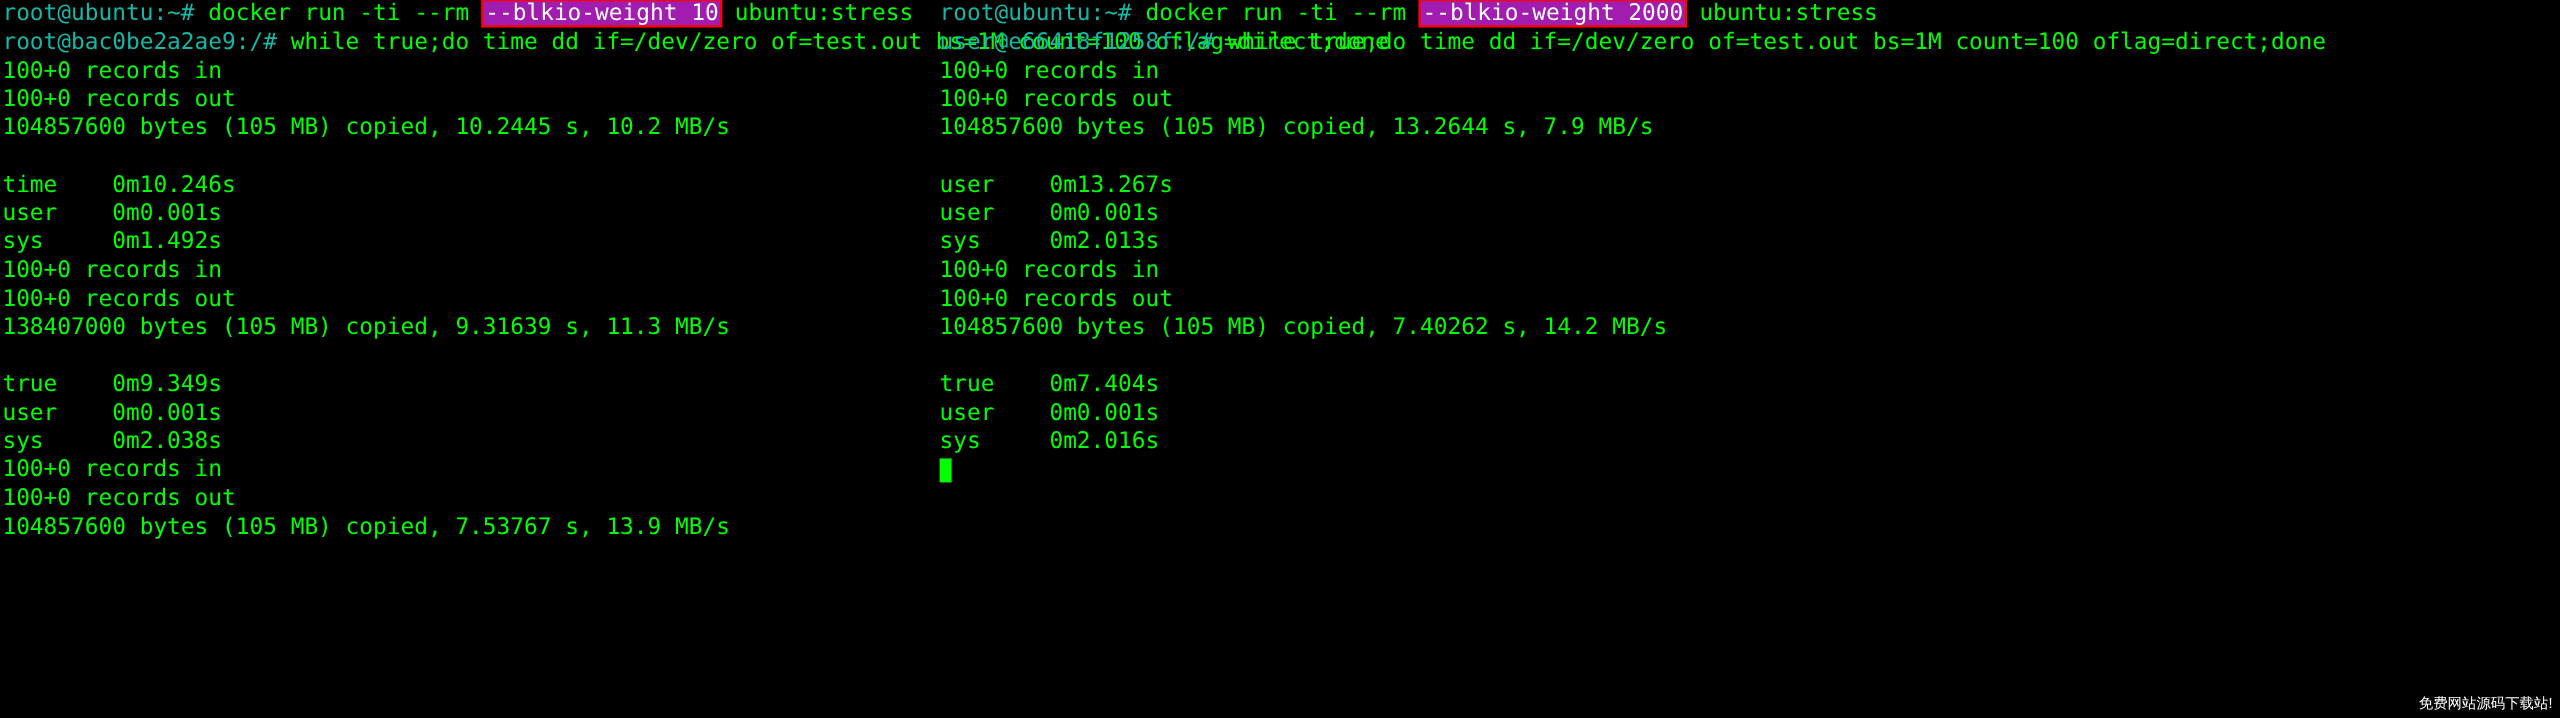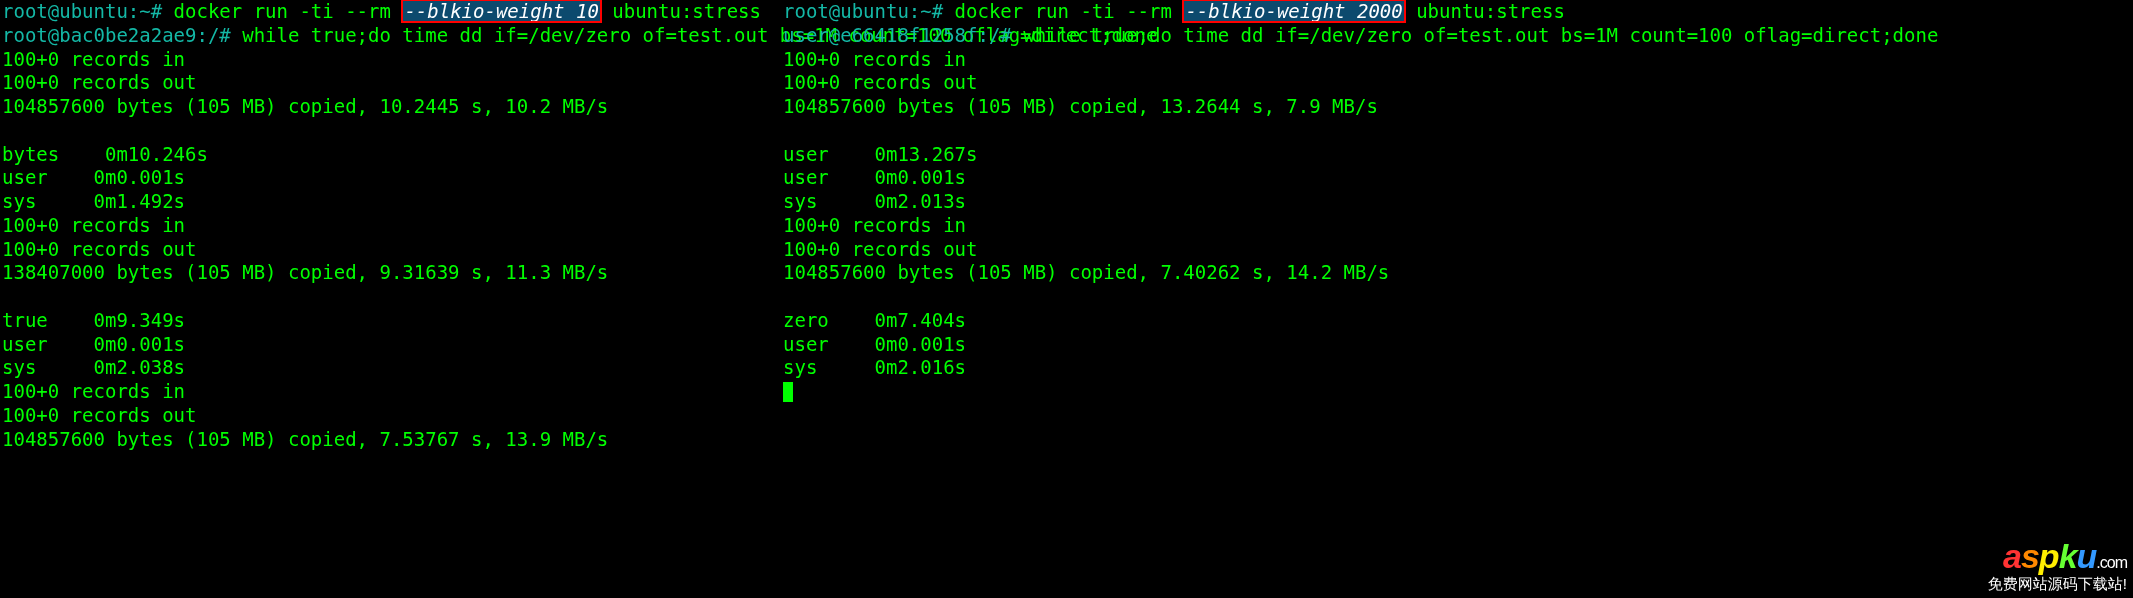--- a/index.html
+++ b/index.html
@@ -30,25 +30,24 @@
   }
   .pane-right {
     width: 1352px;
     padding-left: 2px;
   }
   .prompt {
     color: #14b8a6;
   }
   .highlight {
     color: #ffffff;
-    background: #0c4a6e;
+    background: #a21caf;
     outline: 2px solid #ff0000;
     outline-offset: -1px;
     padding: 0 2px;
-    font-style: italic;
   }
   .cursor {
     display: inline-block;
     width: 10px;
     height: 20px;
     background: #00ff00;
     vertical-align: text-bottom;
   }
   .watermark {
     position: absolute;
@@ -64,34 +63,34 @@
     letter-spacing: -1px;
   }
   .watermark .brand .a  { color: #ff3333; }
   .watermark .brand .s  { color: #ff8800; }
   .watermark .brand .p  { color: #ffee00; }
   .watermark .brand .k  { color: #66ff33; }
   .watermark .brand .u  { color: #3399ff; }
   .watermark .brand .dotcom { color: #ffffff; font-size: 16px; font-style: normal; font-weight: normal; }
   .watermark .sub {
     color: #ffffff;
-    font-size: 15px;
+    font-size: 12px;
     margin-top: -2px;
   }
 </style>
 </head>
 <body>
 
 <div class="pane pane-left"><span class="prompt">root@ubuntu:~# </span><span>docker run -ti --rm </span><span class="highlight">--blkio-weight 10</span><span> ubuntu:stress</span>
 <span class="prompt">root@bac0be2a2ae9:/# </span><span>while true;do time dd if=/dev/zero of=test.out bs=1M count=100 oflag=direct;done</span>
 <span>100+0 records in</span>
 <span>100+0 records out</span>
 <span>104857600 bytes (105 MB) copied, 10.2445 s, 10.2 MB/s</span>
 
-<span>bytes    0m10.246s</span>
+<span>time    0m10.246s</span>
 <span>user    0m0.001s</span>
 <span>sys     0m1.492s</span>
 <span>100+0 records in</span>
 <span>100+0 records out</span>
 <span>138407000 bytes (105 MB) copied, 9.31639 s, 11.3 MB/s</span>
 
 <span>true    0m9.349s</span>
 <span>user    0m0.001s</span>
 <span>sys     0m2.038s</span>
 <span>100+0 records in</span>
@@ -105,22 +104,21 @@
 <span>100+0 records out</span>
 <span>104857600 bytes (105 MB) copied, 13.2644 s, 7.9 MB/s</span>
 
 <span>user    0m13.267s</span>
 <span>user    0m0.001s</span>
 <span>sys     0m2.013s</span>
 <span>100+0 records in</span>
 <span>100+0 records out</span>
 <span>104857600 bytes (105 MB) copied, 7.40262 s, 14.2 MB/s</span>
 
-<span>zero    0m7.404s</span>
+<span>true    0m7.404s</span>
 <span>user    0m0.001s</span>
 <span>sys     0m2.016s</span>
 <span class="cursor"></span>
 </div>
 
 <div class="watermark">
-  <div class="brand"><span class="a">a</span><span class="s">s</span><span class="p">p</span><span class="k">k</span><span class="u">u</span><span class="dotcom">.com</span></div>
   <div class="sub">免费网站源码下载站!</div>
 </div>
 
 </body></html>

